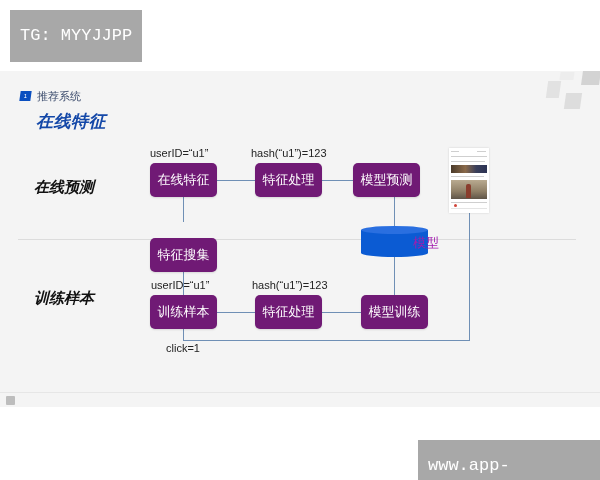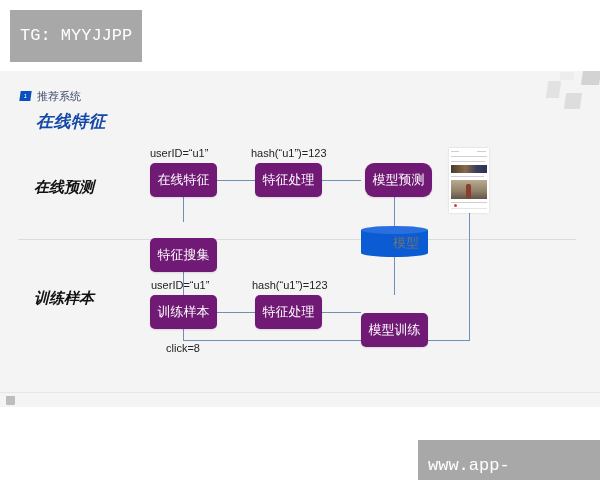--- a/index.html
+++ b/index.html
@@ -60,21 +60,21 @@
     .cyl-top {
       position: absolute; left: 0; top: 0; width: 67px; height: 8px; background: #2a6fe0;
       border-radius: 50%;
     }
     .cyl-bottom {
       position: absolute; left: 0; top: 23px; width: 67px; height: 8px; background: #0b5bd3;
       border-radius: 50%;
     }
     .cyl-label {
       position: absolute; left: 0; top: 6px; width: 90px; text-align: center;
-      color: #737373; font-size: 13px; line-height: 22px;
+      color: #a21caf; font-size: 13px; line-height: 22px; padding-left: 20px;
     }
     .line { position: absolute; background: #6f8fb5; }
     .anno {
       position: absolute; font-size: 11px; color: #222; line-height: 13px; white-space: nowrap;
     }
     .phone {
       position: absolute; left: 449px; top: 148px; width: 40px; height: 65px; background: #fff;
       box-shadow: 0 0 2px rgba(0,0,0,0.15);
     }
     .phone .bar { position: absolute; left: 2px; height: 1px; background: #cfcfcf; }
@@ -120,37 +120,37 @@
 <div class="line" style="left:394px;top:256px;width:1px;height:39px;"></div>
 
 <div class="line" style="left:183px;top:329px;width:1px;height:11px;"></div>
 <div class="line" style="left:183px;top:340px;width:287px;height:1px;"></div>
 <div class="line" style="left:469px;top:213px;width:1px;height:128px;"></div>
 
 <div class="anno" style="left:150px;top:147px;">userID=“u1”</div>
 <div class="anno" style="left:251px;top:147px;">hash(“u1”)=123</div>
 <div class="anno" style="left:151px;top:279px;">userID=“u1”</div>
 <div class="anno" style="left:252px;top:279px;">hash(“u1”)=123</div>
-<div class="anno" style="left:166px;top:342px;">click=8</div>
+<div class="anno" style="left:166px;top:342px;">click=1</div>
 
 <div class="box" style="left:150px;top:163px;">在线特征</div>
 <div class="box" style="left:255px;top:163px;">特征处理</div>
-<div class="box" style="left:365px;top:163px;border-radius:9px;">模型预测</div>
+<div class="box" style="left:353px;top:163px;">模型预测</div>
 
 <div class="box" style="left:150px;top:238px;">特征搜集</div>
 <div class="cyl">
   <div class="cyl-bottom"></div>
   <div class="cyl-body"></div>
   <div class="cyl-top"></div>
   <div class="cyl-label">模型</div>
 </div>
 
 <div class="box" style="left:150px;top:295px;text-align:center;">训练样本</div>
 <div class="box" style="left:255px;top:295px;">特征处理</div>
-<div class="box" style="left:361px;top:295px;margin-top:18px;">模型训练</div>
+<div class="box" style="left:361px;top:295px;">模型训练</div>
 
 <div class="phone">
   <div class="bar" style="top:3px;width:8px;"></div>
   <div class="bar" style="top:3px;left:28px;width:9px;"></div>
   <div class="bar" style="top:8px;width:36px;"></div>
   <div class="bar" style="top:13px;width:34px;"></div>
   <div class="img1"></div>
   <div class="bar" style="top:28px;width:33px;"></div>
   <div class="img2"></div>
   <div class="fig"></div>

